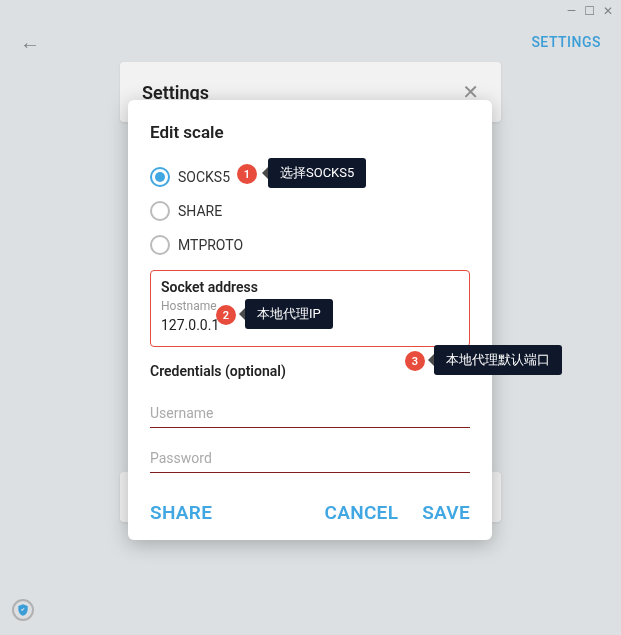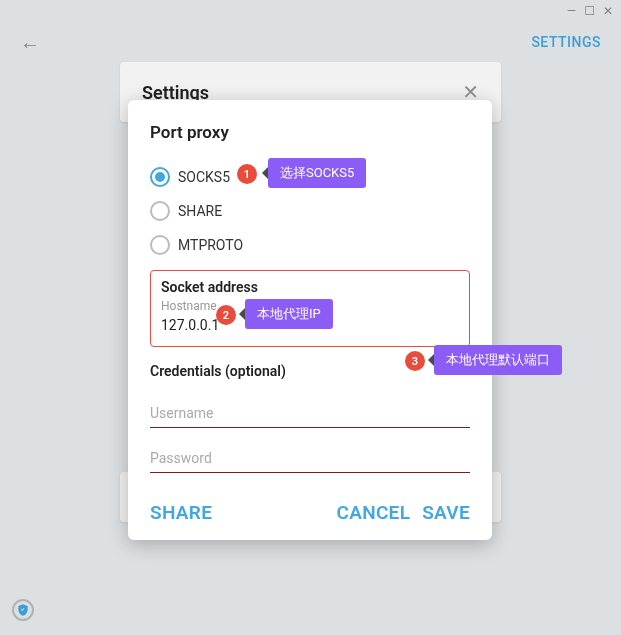--- a/index.html
+++ b/index.html
@@ -30,24 +30,24 @@
 .section-title{font-size:14px;font-weight:600;color:#222;margin-top:16px;margin-bottom:4px}
 .red-box{border:1px solid #e74c3c;border-radius:4px;padding:8px 10px 10px;margin-top:8px;position:relative}
 .fields{display:flex;gap:20px}
 .field{flex:1}
 .field.port{flex:0 0 70px}
 .field-label{font-size:12px;color:#999;display:block;margin-bottom:2px}
 .field-value{font-size:14px;color:#222;border:none;border-bottom:1px solid transparent;width:100%;outline:none;padding:2px 0}
 .cred-input{width:100%;border:none;border-bottom:1px solid #7f1d1d;padding:8px 0 6px;font-size:14px;color:#333;outline:none;margin-top:14px}
 .cred-input::placeholder{color:#aaa}
 .actions{display:flex;justify-content:space-between;align-items:center;margin-top:28px}
-.actions-right{display:flex;gap:12px}
+.actions-right{display:flex;gap:24px}
 .btn{color:#40a7e3;font-weight:600;font-size:19px;letter-spacing:.3px;background:none;border:none;cursor:pointer}
 .annot-badge{width:20px;height:20px;background:#e74c3c;color:#fff;border-radius:50%;font-size:11px;display:flex;align-items:center;justify-content:center;font-weight:600;position:absolute;z-index:5}
-.annot-tip{position:absolute;background:#8b5cf6;color:#fff;font-size:13px;padding:6px 12px;border-radius:3px;white-space:nowrap;z-index:5}
+.annot-tip{position:absolute;background:#0f172a;color:#fff;font-size:13px;padding:6px 12px;border-radius:3px;white-space:nowrap;z-index:5}
 .annot-tip::before{content:"";position:absolute;left:-6px;top:50%;margin-top:-6px;border:6px solid transparent;border-right-color:#4a4a4a;border-left:none}
 </style>
 </head>
 <body>
 
 <div class="titlebar">
   <span>—</span>
   <span>☐</span>
   <span>✕</span>
 </div>
@@ -72,21 +72,21 @@
 <div class="shield-badge">
   <svg viewBox="0 0 24 24">
       <path d="M12 2l8 3v6c0 5-3.4 9.6-8 11-4.6-1.4-8-6-8-11V5l8-3z"></path>
       <path fill="#fff" d="M10.5 13.5l-2-2 1-1 1 1 3-3 1 1z"></path>
     </svg>
 </div>
 
 <div class="overlay"></div>
 
 <div class="dialog">
-  <h3>Port proxy</h3>
+  <h3>Edit scale</h3>
 
   <div class="radio-row">
     <div class="radio checked"></div>
     <span class="radio-label">SOCKS5</span>
   </div>
   <div class="radio-row">
     <div class="radio"></div>
     <span class="radio-label">SHARE</span>
   </div>
   <div class="radio-row">

